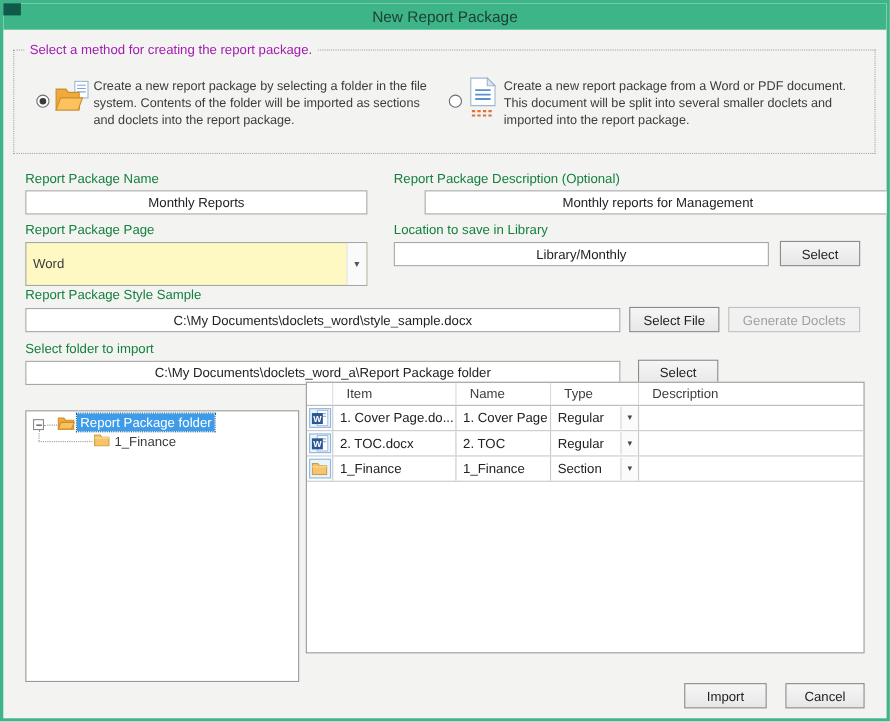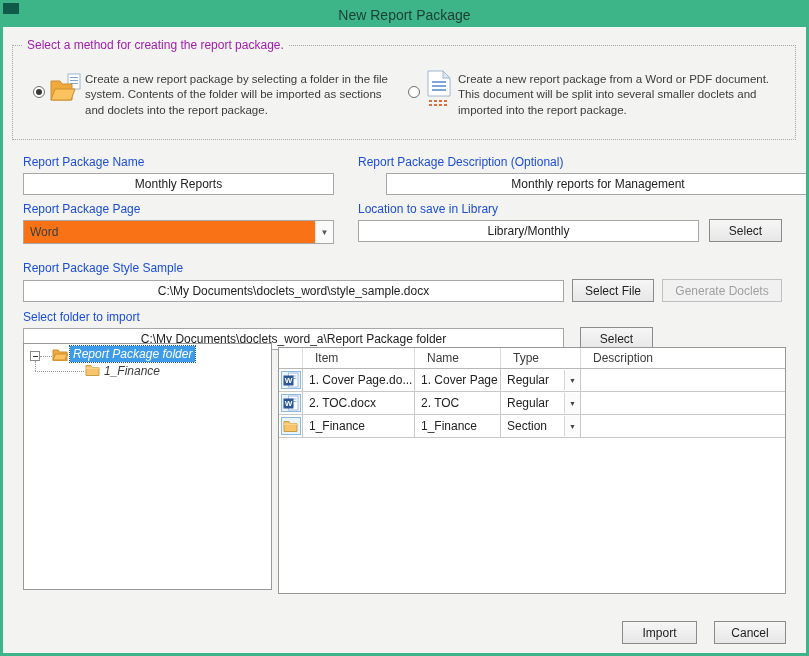--- a/index.html
+++ b/index.html
@@ -16,24 +16,24 @@
                   border:1px dotted #a6a6a6;margin:0;padding:0;box-sizing:border-box;}
   fieldset.method legend{margin-left:10px;padding:0 4px;font-size:12px;color:#a21caf;}
 
   .radio{position:absolute;width:12px;height:12px;border:1px solid #6f6f6f;border-radius:50%;
          background:#fff;box-sizing:border-box;}
   .radio.checked::after{content:"";position:absolute;left:2px;top:2px;width:6px;height:6px;
          border-radius:50%;background:#3a3a3a;}
   .opt-icon{position:absolute;}
   .opt-text{position:absolute;font-size:11.5px;line-height:1.33;color:#3c3c3c;}
 
-  .lbl{position:absolute;font-size:12px;color:#1d4ed8;white-space:nowrap;}
+  .lbl{position:absolute;font-size:12px;color:#15803d;white-space:nowrap;}
   .tb{position:absolute;height:22px;border:1px solid #a7a7a7;background:#fff;
       font:12px "Liberation Sans",sans-serif;color:#222;padding:0 5px;box-sizing:border-box;outline:none;text-align:center;}
-  .combo{position:absolute;height:24px;border:1px solid #a7a7a7;background:#f97316;box-sizing:border-box;
+  .combo{position:absolute;height:40px;border:1px solid #a7a7a7;background:#fef9c3;box-sizing:border-box;
          display:flex;align-items:center;padding-left:6px;cursor:default;}
   .combo .arrow{position:absolute;right:0;top:0;bottom:0;width:17px;display:flex;align-items:center;
          justify-content:center;color:#555;font-size:8px;background:#fafafa;border-left:1px solid #e3e3e3;}
   .btn{position:absolute;height:23px;background:linear-gradient(#f6f6f6,#e7e7e7);
        border:1px solid #8b8b8b;font:12px "Liberation Sans",sans-serif;color:#222;
        box-sizing:border-box;text-align:center;padding:0;cursor:default;}
   .btn.disabled{color:#a0a0a0;border-color:#c0c0c0;background:#f1f1f1;}
 
   .panel{position:absolute;background:#fff;border:1px solid #989898;box-sizing:border-box;}
 
@@ -125,21 +125,21 @@
 
     <span class="lbl" style="left:20px;top:234px;">Report Package Style Sample</span>
     <input class="tb" style="left: 20px; top: 253px; width: 541px;" value="C:\My Documents\doclets_word\style_sample.docx">
     <button class="btn" style="left:569px;top:252px;width:82px;">Select File</button>
     <button class="btn disabled" style="left:659px;top:252px;width:120px;">Generate Doclets</button>
 
     <span class="lbl" style="left:20px;top:283px;">Select folder to import</span>
     <input class="tb" style="left: 20px; top: 301px; width: 541px;" value="C:\My Documents\doclets_word_a\Report Package folder">
     <button class="btn" style="left:577px;top:300px;width:73px;">Select</button>
 
-    <div class="panel" style="left:20px;top:316px;width:249px;height:247px;font-style:italic;">
+    <div class="panel" style="left:20px;top:346px;width:249px;height:247px;">
       <div class="expander" style="left:6px;top:7px;"></div>
       <div class="dot-h" style="left:16px;top:12px;width:12px;"></div>
       <span class="opt-icon" style="left:28px;top:4px;">
         <svg width="16" height="13" viewBox="0 0 16 13">
           <path d="M1 2 h5 l1.5 2 H15 v9 H1 z" fill="#f2a93b" stroke="#c98f2e"></path>
           <path d="M1 12 l2.5 -6 h12 l-2.5 6 z" fill="#fbc25d" stroke="#c98f2e"></path>
         </svg>
       </span>
       <span class="tree-label selected" style="left:46px;top:2px;">Report Package folder</span>
       <div class="dot-v" style="left:11px;top:17px;height:10px;"></div>

